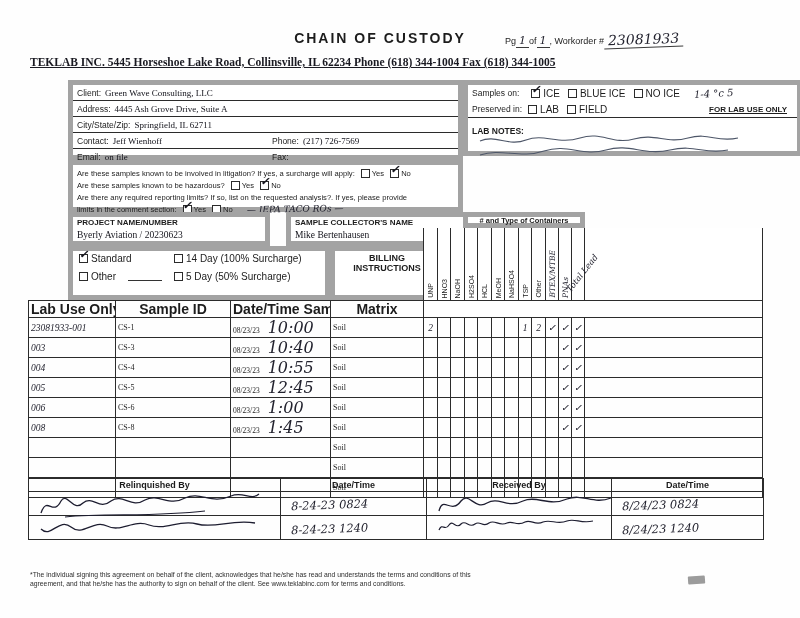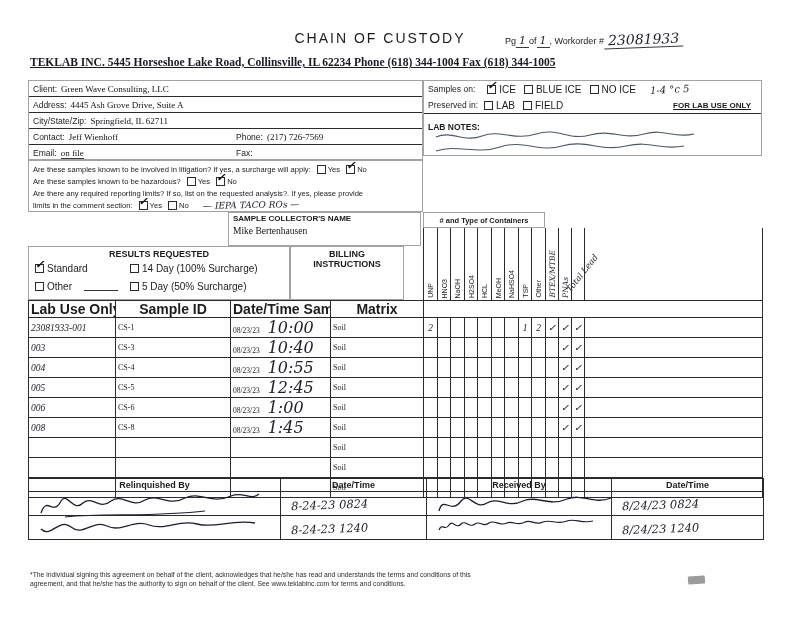--- a/index.html
+++ b/index.html
@@ -1,25 +1,25 @@
 <!DOCTYPE html>
 <html><head>
 <meta charset="utf-8">
 <style>
   * { margin:0; padding:0; box-sizing:border-box; }
   html,body { background:#ffffff; }
   body { font-family:"Liberation Sans", sans-serif; }
   .page { position:relative; width:800px; height:618px; background:#fefefe; color:#1c1c1c; overflow:hidden; }
-  .bx { position:absolute; border:1px solid #a3a3a3; background:#fff; }
+  .bx { position:absolute; border:5px solid #a3a3a3; background:#fff;margin-left:40px; }
   .typed { font-family:"Liberation Serif", serif; color:#12121a; }
   .hw { font-family:"DejaVu Serif", serif; font-style:italic; color:#22222e; }
   .u { border-bottom:1px solid #3a3a3a; }
 
   
-  .title { position:absolute; left:0; top:30px; width:716px; text-align:center; font-size:14px; font-weight:normal; letter-spacing:2px;padding-left:44px; }
+  .title { position:absolute; left:0; top:30px; width:716px; text-align:center; font-size:14px; font-weight:bold; letter-spacing:2px;padding-left:44px; }
   .pgline { position:absolute; left:505px; top:31px; font-size:9px; white-space:nowrap; }
   .pgline .hw { font-size:11px; padding:0 3px; }
   .pgline .wo { font-size:14px; padding:0 4px; transform:rotate(-2deg); display:inline-block; }
   .company { position:absolute; left:30px; top:56px; font-family:"Liberation Serif", serif; font-size:11.5px; font-weight:bold; text-decoration:underline; color:#1a1a22; }
 
   
   .cb { display:inline-block; width:9px; height:9px; border:1px solid #2b2b2b; position:relative; vertical-align:-1px; background:#fff; flex:none; }
   .mk { position:absolute; left:-1px; top:-6px; font-size:11px; line-height:11px; font-family:"DejaVu Serif", serif; font-style:italic; font-weight:bold; color:#17171f; }
   .cbl { font-size:10px; margin:0 8px 0 3px; }
 
@@ -45,21 +45,21 @@
   .qline .cb { margin:0 2px 0 6px; }
   .qnote { font-size:9px; margin-left:14px; transform:rotate(-1deg); }
 
   
   .box-com { left:423px; top:160px; width:339px; height:52px; padding:2px 5px; }
   .box-com .lab { font-size:9px; font-weight:bold; }
   .box-com .txt { font-size:9.5px; line-height:12px; margin-top:3px; transform:rotate(-0.5deg); }
 
   
   .box-proj { left:28px; top:212px; width:202px; height:34px; padding:1px 4px; }
-  .box-coll { left:228px; top:212px; width:193px; height:34px; padding:1px 4px; }
+  .box-coll { left:246px; top:212px; width:193px; height:34px; padding:1px 4px; }
   .slab { font-size:8px; font-weight:bold; }
   .sval { font-size:9.5px; margin-top:3px; }
 
   
   .box-res { left:28px; top:246px; width:262px; height:54px; padding:2px 6px; }
   .box-bill { left:290px; top:246px; width:114px; height:54px; padding:2px 4px; }
   .rtitle { font-size:9px; font-weight:bold; text-align:center; margin-bottom:4px; }
   .rgrid { display:grid; grid-template-columns:95px 1fr; row-gap:7px; font-size:8px; align-items:center; }
   .ritem { display:flex; align-items:center; }
   .blank-line { display:inline-block; width:34px; border-bottom:1px solid #333; height:8px; margin-left:4px; }
@@ -212,27 +212,30 @@
         <span>Yes</span>
       <span class="cb">
           <span class="mk"></span>
         </span>
         <span>No</span>
       <span class="hw qnote">— IEPA TACO ROs —</span>
     </div>
   </div>
 
 
+  <div class="bx box-proj">
+    <div class="slab">PROJECT NAME/NUMBER</div>
+    <div class="sval typed">Byerly Aviation / 20230623</div>
+  </div>
   <div class="bx box-coll">
     <div class="slab">SAMPLE COLLECTOR'S NAME</div>
     <div class="sval typed">Mike Bertenhausen</div>
   </div>
 
   <div class="bx box-res">
-    <div class="rtitle">RESULTS REQUESTED</div>
     <div class="rgrid">
       <span class="ritem">
         <span class="cb">
             <span class="mk">✓</span>
           </span>
           <span class="cbl">Standard</span>
       </span>
       <span class="ritem">
         <span class="cb">
             <span class="mk"></span>

